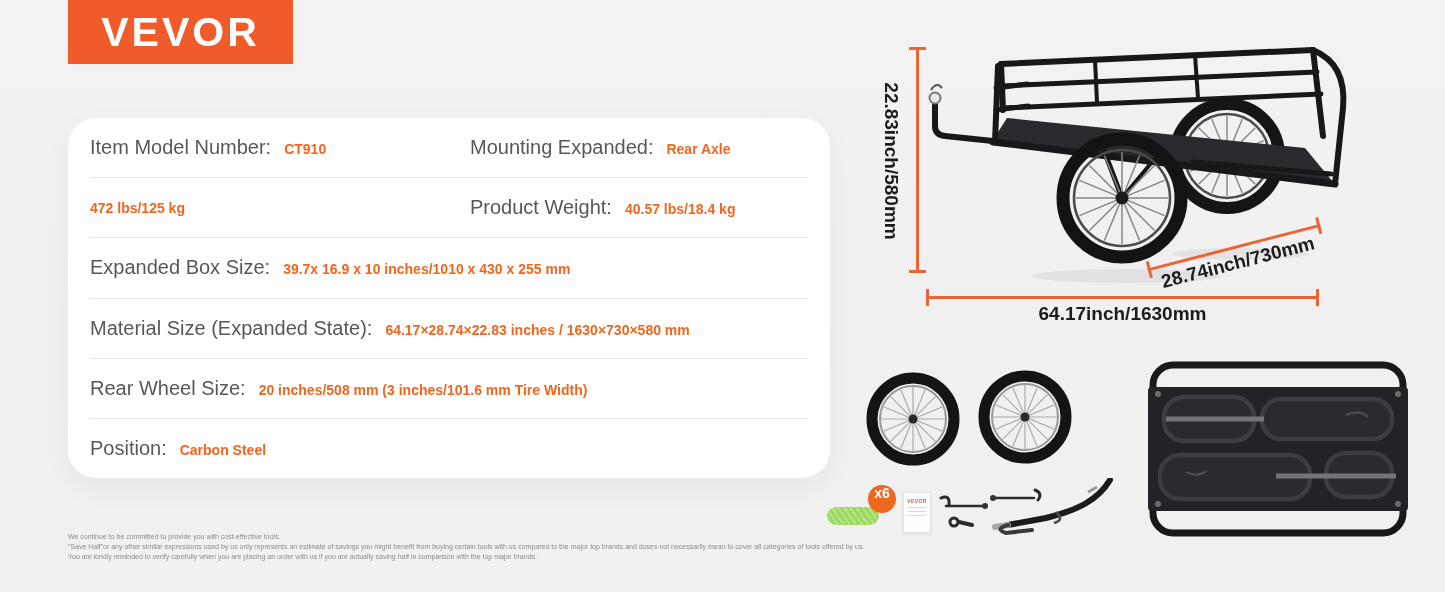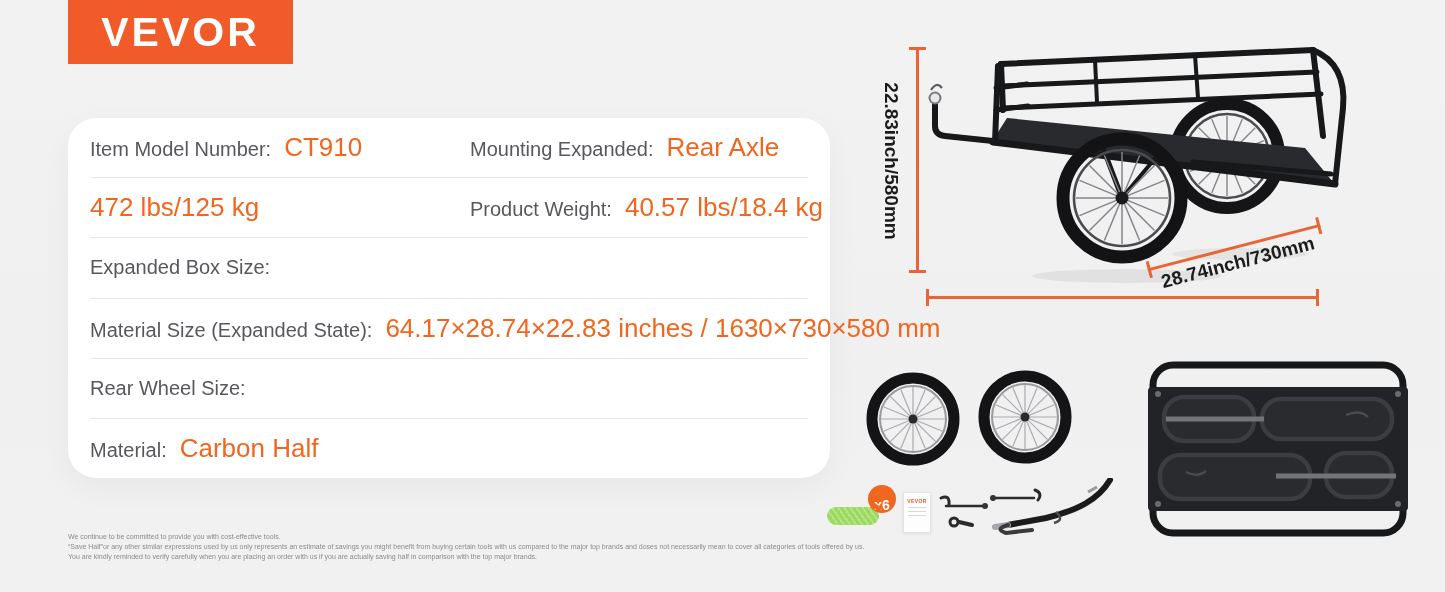--- a/index.html
+++ b/index.html
@@ -19,21 +19,21 @@
 
   
   .card{left:68px;top:118px;width:762px;height:360px;background:#ffffff;border-radius:28px;
         box-shadow:0 10px 30px rgba(0,0,0,0.045);padding:0 22px;box-sizing:border-box;
         display:flex;flex-direction:column;}
   .spec-row{flex:1;display:flex;align-items:center;border-bottom:1px solid #e7e7e7;text-align:center;}
   .spec-row:last-child{border-bottom:none;}
   .spec-cell{display:flex;align-items:baseline;white-space:nowrap;}
   .spec-cell.w1{width:380px;flex:none;}
   .lbl{color:#57585c;font-size:20px;margin-right:13px;}
-  .val{color:#f0661e;font-size:26px;font-weight:normal;}
+  .val{color:#f0661e;font-size:14px;font-weight:bold;}
 
   
   .dline{background:#ea6535;}
   .dim-h-line{left:927px;top:296px;width:391px;height:3px;}
   .dim-h-capL{left:926px;top:289px;width:3px;height:17px;}
   .dim-h-capR{left:1316px;top:289px;width:3px;height:17px;}
   .dim-h-label{left:927px;top:303px;width:391px;text-align:center;
                font-size:19px;font-weight:bold;color:#1c1c1c;}
   .dim-v-line{left:916px;top:48px;width:3px;height:224px;}
   .dim-v-capT{left:909px;top:47px;width:17px;height:3px;}
@@ -45,21 +45,21 @@
   .dim-diag .bar{position:relative;width:178px;height:3px;background:#ea6535;}
   .dim-diag .bar:before,.dim-diag .bar:after{content:"";position:absolute;top:-7px;width:3px;height:17px;background:#ea6535;}
   .dim-diag .bar:before{left:0;}
   .dim-diag .bar:after{right:0;}
   .dim-diag .txt{margin-top:3px;text-align:center;font-size:19px;font-weight:bold;color:#1c1c1c;}
 
   
   .strap{left:827px;top:507px;width:52px;height:18px;border-radius:9px;
          background:repeating-linear-gradient(55deg,#9bd95f 0 3px,#b5e487 3px 5px);}
   .badge{left:868px;top:485px;width:28px;height:28px;border-radius:50%;background:#f0671f;
-         color:#fff;font-size:14px;font-weight:bold;display:flex;align-items:flex-end;justify-content:center;}
+         color:#fff;font-size:14px;font-weight:bold;display:flex;align-items:flex-start;justify-content:center;}
   .badge:after{content:"";position:absolute;left:2px;bottom:-4px;width:0;height:0;
          border:6px solid transparent;border-top-color:#f0671f;transform:rotate(30deg);}
   .manual{left:903px;top:492px;width:28px;height:41px;background:#fdfdfe;border:1px solid #e3e3e6;
           box-shadow:0 1px 3px rgba(0,0,0,.08);box-sizing:border-box;text-align:center;}
   .manual .brand{display:block;margin-top:5px;font-size:5px;font-weight:900;color:#f15a29;letter-spacing:.4px;}
   .manual i{display:block;height:1px;background:#d9d9dc;margin:3px 4px 0 4px;}
 
   
   .disclaimer{left:68px;top:532px;width:1100px;font-size:7px;line-height:10px;color:#8b8b8b;}
 </style>
@@ -88,37 +88,39 @@
         <span class="val">472 lbs/125 kg</span>
       </div>
       <div class="spec-cell">
         <span class="lbl">Product Weight:</span>
         <span class="val">40.57 lbs/18.4 kg</span>
       </div>
     </div>
     <div class="spec-row">
       <div class="spec-cell">
         <span class="lbl">Expanded Box Size:</span>
+        <span class="val">39.7x 16.9 x 10 inches/1010 x 430 x 255 mm</span>
       </div>
     </div>
     <div class="spec-row">
       <div class="spec-cell">
         <span class="lbl">Material Size (Expanded State):</span>
         <span class="val">64.17×28.74×22.83 inches / 1630×730×580 mm</span>
       </div>
     </div>
     <div class="spec-row">
       <div class="spec-cell">
         <span class="lbl">Rear Wheel Size:</span>
-      </div>
-    </div>
-    <div class="spec-row">
-      <div class="spec-cell">
-        <span class="lbl">Material:</span>
-        <span class="val">Carbon Half</span>
+        <span class="val">20 inches/508 mm (3 inches/101.6 mm Tire Width)</span>
+      </div>
+    </div>
+    <div class="spec-row">
+      <div class="spec-cell">
+        <span class="lbl">Position:</span>
+        <span class="val">Carbon Steel</span>
       </div>
     </div>
   </div>
 
   <svg class="abs" style="left:895px;top:38px;" width="470" height="258" viewBox="0 0 470 258">
     <ellipse cx="232" cy="238" rx="95" ry="7" fill="rgba(0,0,0,0.06)"></ellipse>
     <ellipse cx="345" cy="216" rx="68" ry="6" fill="rgba(0,0,0,0.05)"></ellipse>
 
     <g stroke="#17181a" fill="none" stroke-linecap="round">
       <path d="M106,26 L418,12" stroke-width="6"></path>
@@ -186,20 +188,21 @@
   <div class="abs dim-v-label">22.83inch/580mm</div>
 
   <div class="abs dim-diag">
     <div class="bar"></div>
     <div class="txt">28.74inch/730mm</div>
   </div>
 
   <div class="abs dline dim-h-line"></div>
   <div class="abs dline dim-h-capL"></div>
   <div class="abs dline dim-h-capR"></div>
+  <div class="abs dim-h-label">64.17inch/1630mm</div>
 
   <svg class="abs" style="left:855px;top:362px;" width="226" height="114" viewBox="0 0 226 114">
     <g transform="translate(58,57)">
       <circle r="41" fill="none" stroke="#141416" stroke-width="11"></circle>
       <circle r="33" fill="none" stroke="#98999d" stroke-width="2"></circle>
       <g stroke="#aaabaf" stroke-width="1.2">
         <line x1="-32" y1="0" x2="32" y2="0"></line>
         <line x1="-32" y1="0" x2="32" y2="0" transform="rotate(22.5)"></line>
         <line x1="-32" y1="0" x2="32" y2="0" transform="rotate(45)"></line>
         <line x1="-32" y1="0" x2="32" y2="0" transform="rotate(67.5)"></line>

